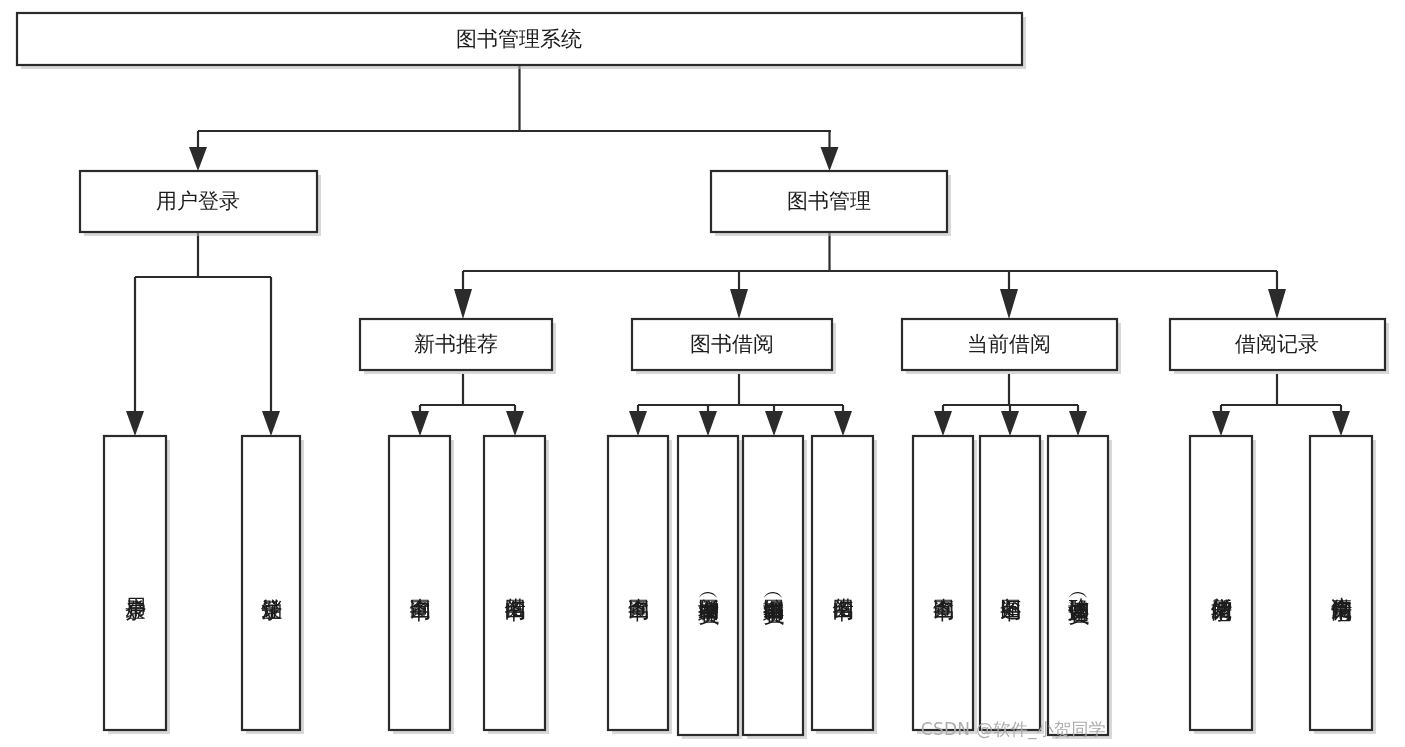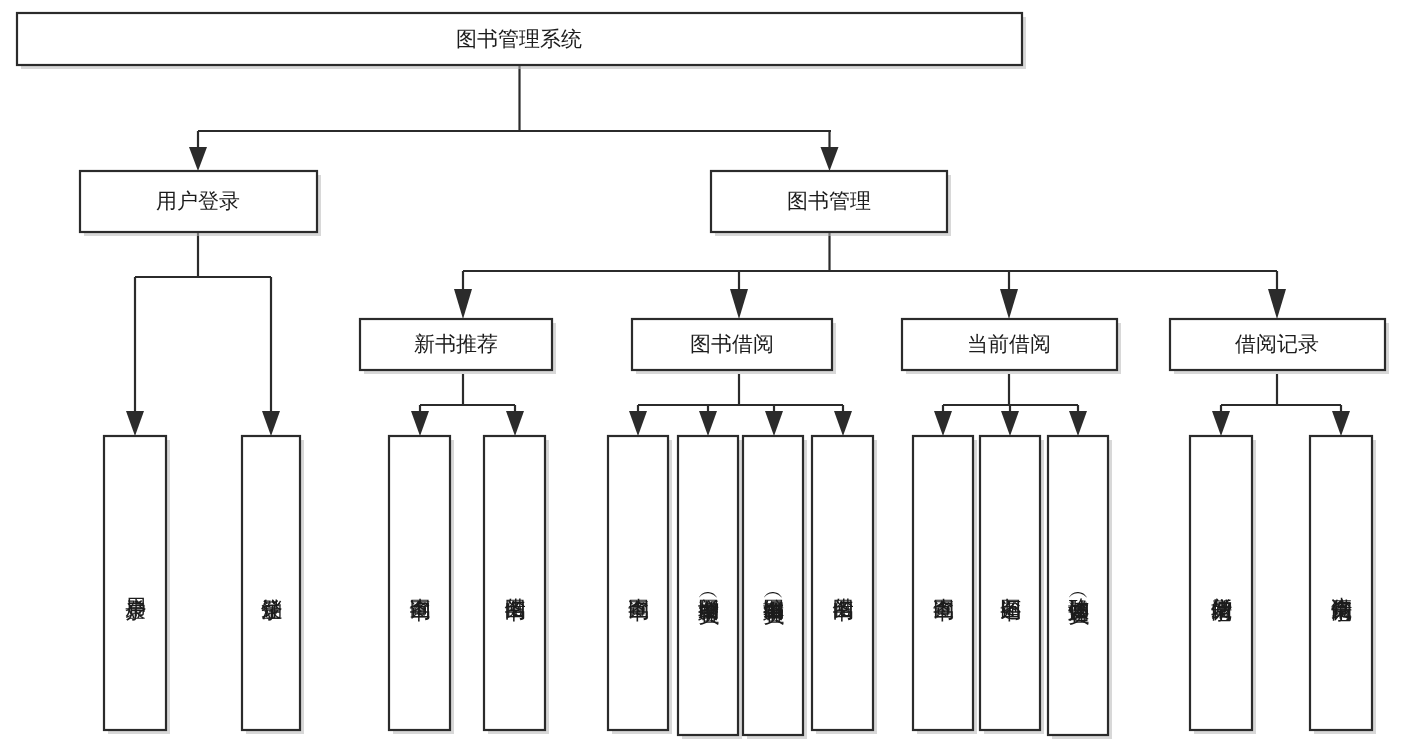--- a/index.html
+++ b/index.html
@@ -229,13 +229,14 @@
   <div class="vert-label" style="left: 608px; top: 436px; width: 60px; height: 294px; display: flex; align-items: center; justify-content: center;">查询图书</div>
   <div class="vert-label" style="left: 678px; top: 436px; width: 60px; height: 299px; display: flex; align-items: center; justify-content: center;">新增图书（管理员）</div>
   <div class="vert-label" style="left: 743px; top: 436px; width: 60px; height: 299px; display: flex; align-items: center; justify-content: center;">编辑图书（管理员）</div>
   <div class="vert-label" style="left: 812px; top: 436px; width: 61px; height: 294px; display: flex; align-items: center; justify-content: center;">借阅图书</div>
   <div class="vert-label" style="left: 913px; top: 436px; width: 60px; height: 294px; display: flex; align-items: center; justify-content: center;">查询图书</div>
   <div class="vert-label" style="left: 980px; top: 436px; width: 60px; height: 294px; display: flex; align-items: center; justify-content: center;">归还图书</div>
   <div class="vert-label" style="left: 1048px; top: 436px; width: 60px; height: 299px; display: flex; align-items: center; justify-content: center;">确认归还（管理员）</div>
   <div class="vert-label" style="left: 1190px; top: 436px; width: 62px; height: 294px; display: flex; align-items: center; justify-content: center;">新增借阅记录</div>
   <div class="vert-label" style="left: 1310px; top: 436px; width: 62px; height: 294px; display: flex; align-items: center; justify-content: center;">查询借阅记录</div>
 
+  <div class="watermark">CSDN @软件_小贺同学</div>
 </div>
 
 </body></html>

